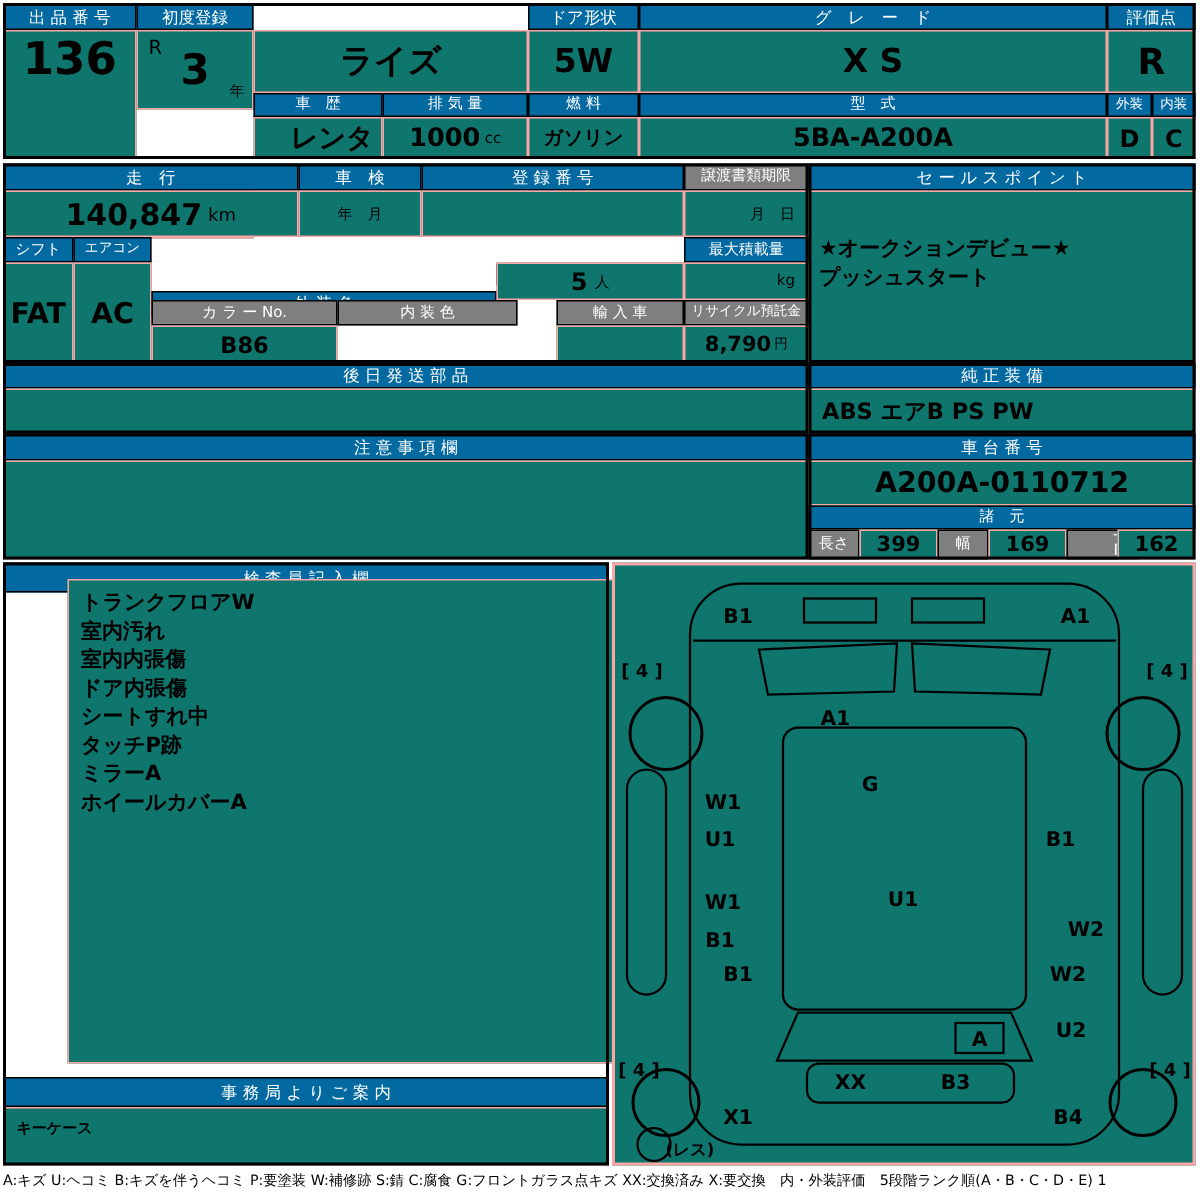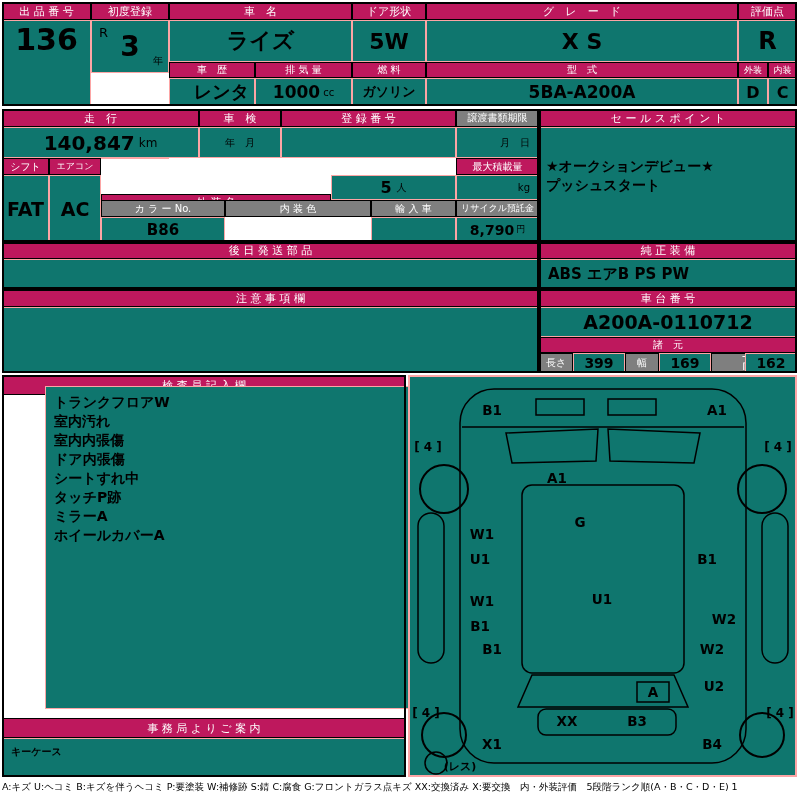--- a/index.html
+++ b/index.html
@@ -3,21 +3,21 @@
 <meta charset="utf-8">
 <title>Auction Sheet</title>
 <style>
   * { margin:0; padding:0; box-sizing:border-box; }
   html,body { background:#fff; }
   .sheet {
     position:relative; width:800px; height:800px; background:#fff; color:#000;
     font-family:"DejaVu Sans","Liberation Sans",sans-serif; overflow:hidden;
   }
   .cell { position:absolute; border:1px solid #fca5a5; background:#0f766e; display:flex; align-items:center; justify-content:center; }
-  .hdr  { position:absolute; border:1px solid #000; background:#be185d; color:#fff; display:flex; align-items:center; justify-content:center; font-size:11px; line-height:1; white-space:nowrap; }
+  .hdr  { position:absolute; border:1px solid #000; background:#0369a1; color:#fff; display:flex; align-items:center; justify-content:center; font-size:11px; line-height:1; white-space:nowrap; }
   .ghdr { background:#7f7f7f; }
   .frame{ position:absolute; border:2px solid #000; pointer-events:none; z-index:5; background:transparent; }
   .tl   { align-items:flex-start; justify-content:flex-start; }
   .tc   { align-items:flex-start; }
   .b    { font-weight:bold; }
   .unit { font-weight:normal; }
   .rel  { position:relative; }
   .notes-list { display:block; padding:6px 8px; }
   .note-line { font-size:14px; font-weight:bold; line-height:19px; white-space:nowrap; }
   .legend { position:absolute; left:2px; top:781px; width:796px; font-size:9.5px; white-space:nowrap; letter-spacing:0; }
@@ -38,21 +38,20 @@
   <div class="cell rel" style="left:91px;top:20px;width:78px;height:53px;">
     <span style="position:absolute;left:7px;top:4px;font-size:13px;">R</span>
     <span class="b" style="font-size:28px;">3</span>
     <span style="position:absolute;right:5px;bottom:4px;font-size:10px;">年</span>
   </div>
   <div class="cell rel" style="left:91px;top:73px;width:78px;height:33px;">
     <span class="b" style="font-size:24px;">1</span>
     <span style="position:absolute;right:5px;bottom:4px;font-size:10px;">月</span>
   </div>
 
-  <div class="hdr" style="left:169px;top:2px;width:183px;height:18px;">車　名</div>
   <div class="cell b" style="left:169px;top:20px;width:183px;height:42px;font-size:22px;">ライズ</div>
 
   <div class="hdr" style="left:352px;top:2px;width:74px;height:18px;">ドア形状</div>
   <div class="cell b" style="left:352px;top:20px;width:74px;height:42px;font-size:22px;">5W</div>
 
   <div class="hdr" style="left:426px;top:2px;width:312px;height:18px;">グ　レ　ー　ド</div>
   <div class="cell b" style="left:426px;top:20px;width:312px;height:42px;font-size:22px;">X S</div>
 
   <div class="hdr" style="left:738px;top:2px;width:59px;height:18px;">評価点</div>
   <div class="cell b" style="left:738px;top:20px;width:59px;height:42px;font-size:24px;">R</div>
@@ -115,21 +114,21 @@
     <span class="b" style="font-size:16px;">5</span>
     <span class="unit" style="font-size:10px;margin-left:5px;">人</span>
   </div>
 
   <div class="hdr" style="left:456px;top:158px;width:83px;height:17px;font-size:10px;">最大積載量</div>
   <div class="cell" style="left:456px;top:175px;width:83px;height:25px;font-size:10px;justify-content:flex-end;padding-right:8px;">kg</div>
 
   <div class="hdr ghdr" style="left:101px;top:200px;width:124px;height:17px;font-size:10px;">カ ラ ー No.</div>
   <div class="cell b" style="left:101px;top:217px;width:124px;height:25px;font-size:15px;">B86</div>
 
-  <div class="hdr ghdr" style="left:225px;top:200px;width:146px;height:17px;font-size:10px;">内 装 色</div>
+  <div class="hdr ghdr" style="left:225px;top:200px;width:120px;height:17px;font-size:10px;">内 装 色</div>
   <div class="cell rel" style="left:225px;top:217px;width:146px;height:25px;">
     <span class="b" style="font-size:15px;">クロ</span>
     <span style="position:absolute;right:10px;bottom:4px;font-size:10px;">系</span>
   </div>
 
   <div class="hdr ghdr" style="left:371px;top:200px;width:85px;height:17px;font-size:10px;">輸 入 車</div>
   <div class="cell" style="left:371px;top:217px;width:85px;height:25px;"></div>
 
   <div class="hdr ghdr" style="left:456px;top:200px;width:83px;height:17px;font-size:9px;">リサイクル預託金</div>
   <div class="cell" style="left:456px;top:217px;width:83px;height:25px;">

